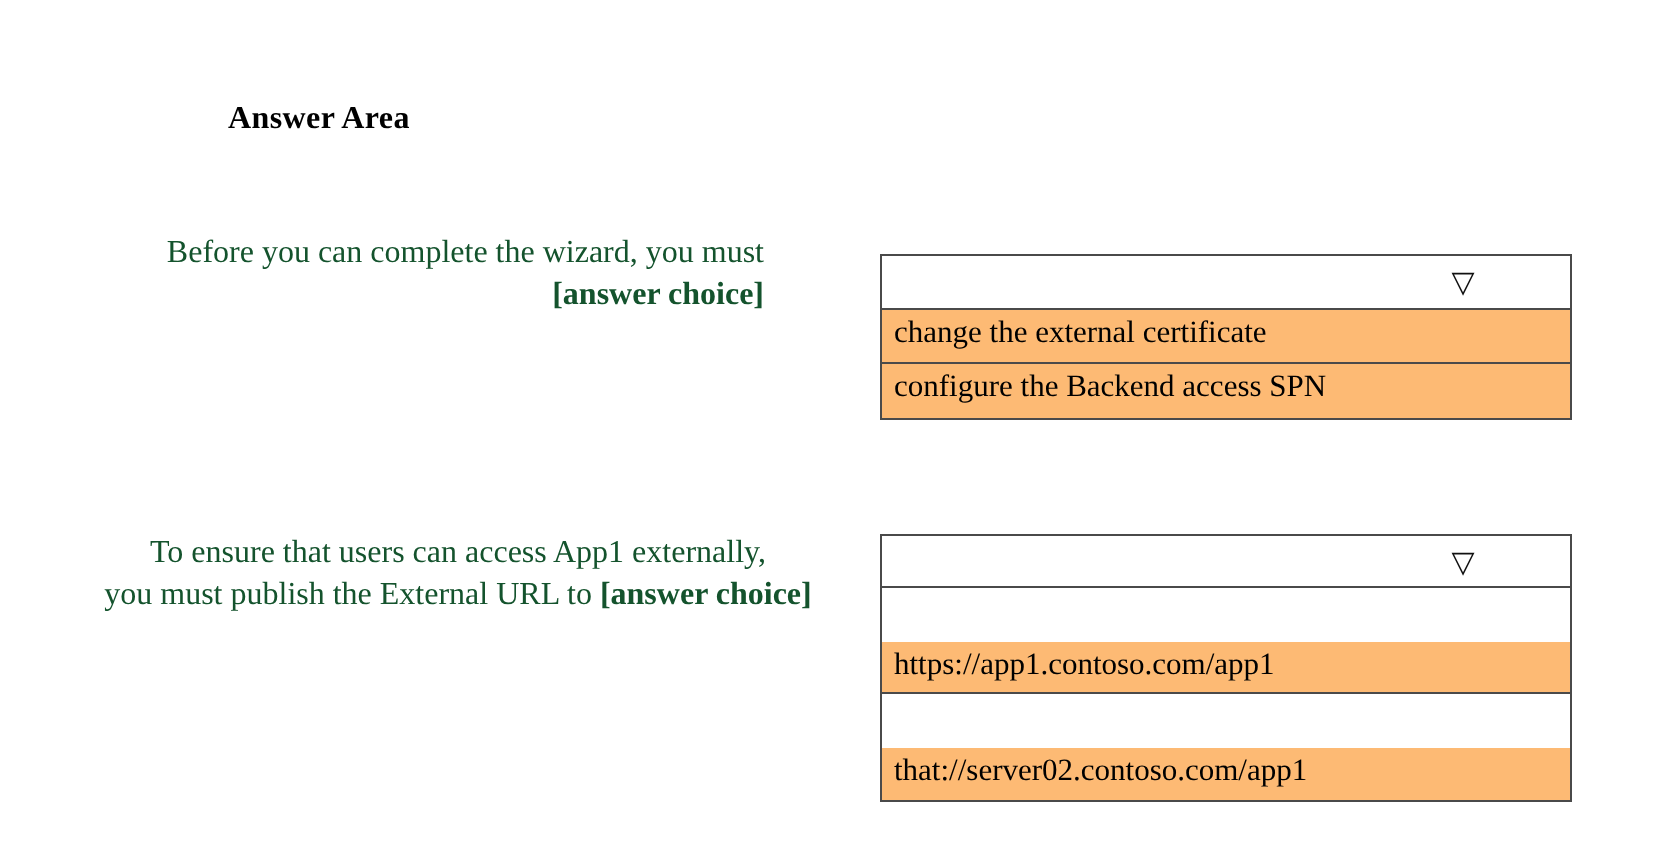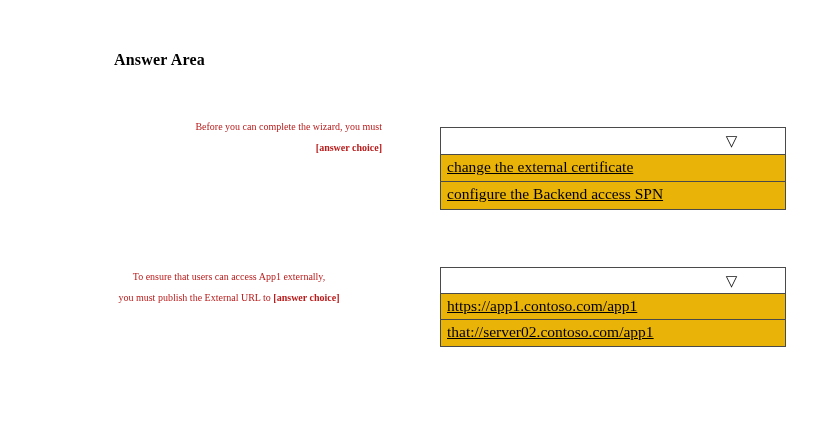--- a/index.html
+++ b/index.html
@@ -28,23 +28,23 @@
     top: 51px;
     font-size: 16px;
     font-weight: bold;
     letter-spacing: 0.2px;
     white-space: nowrap;
   }
 
   
   .prompt {
     position: absolute;
-    font-size: 10px;
+    font-size: 16px;
     line-height: 21px;
-    color: #b91c1c;
+    color: #14532d;
   }
   .prompt .line {
     white-space: nowrap;
   }
   .prompt b {
     font-weight: bold;
   }
   #prompt-1 {
     left: 22px;
     top: 116px;
@@ -102,24 +102,23 @@
   }
 
   .dd-option {
     height: 27px;
     box-sizing: border-box;
     border-bottom: 1.1px solid #4a4a4a;
     padding: 3px 0 0 6px;
     font-size: 15.5px;
     white-space: nowrap;
     overflow: hidden;
-    background: #eab308;
-    text-decoration: underline;
+    background: #fdba74;
   }
-  #dropdown-2 .dd-option { height: 26px; }
+  #dropdown-2 .dd-option { height: 26px; margin-top: 27px; }
   .dd-option:last-child {
     border-bottom: none;
   }
 </style>
 </head>
 <body>
 
 <div id="canvas">
 
   <div class="answer-area-title">Answer Area</div>

